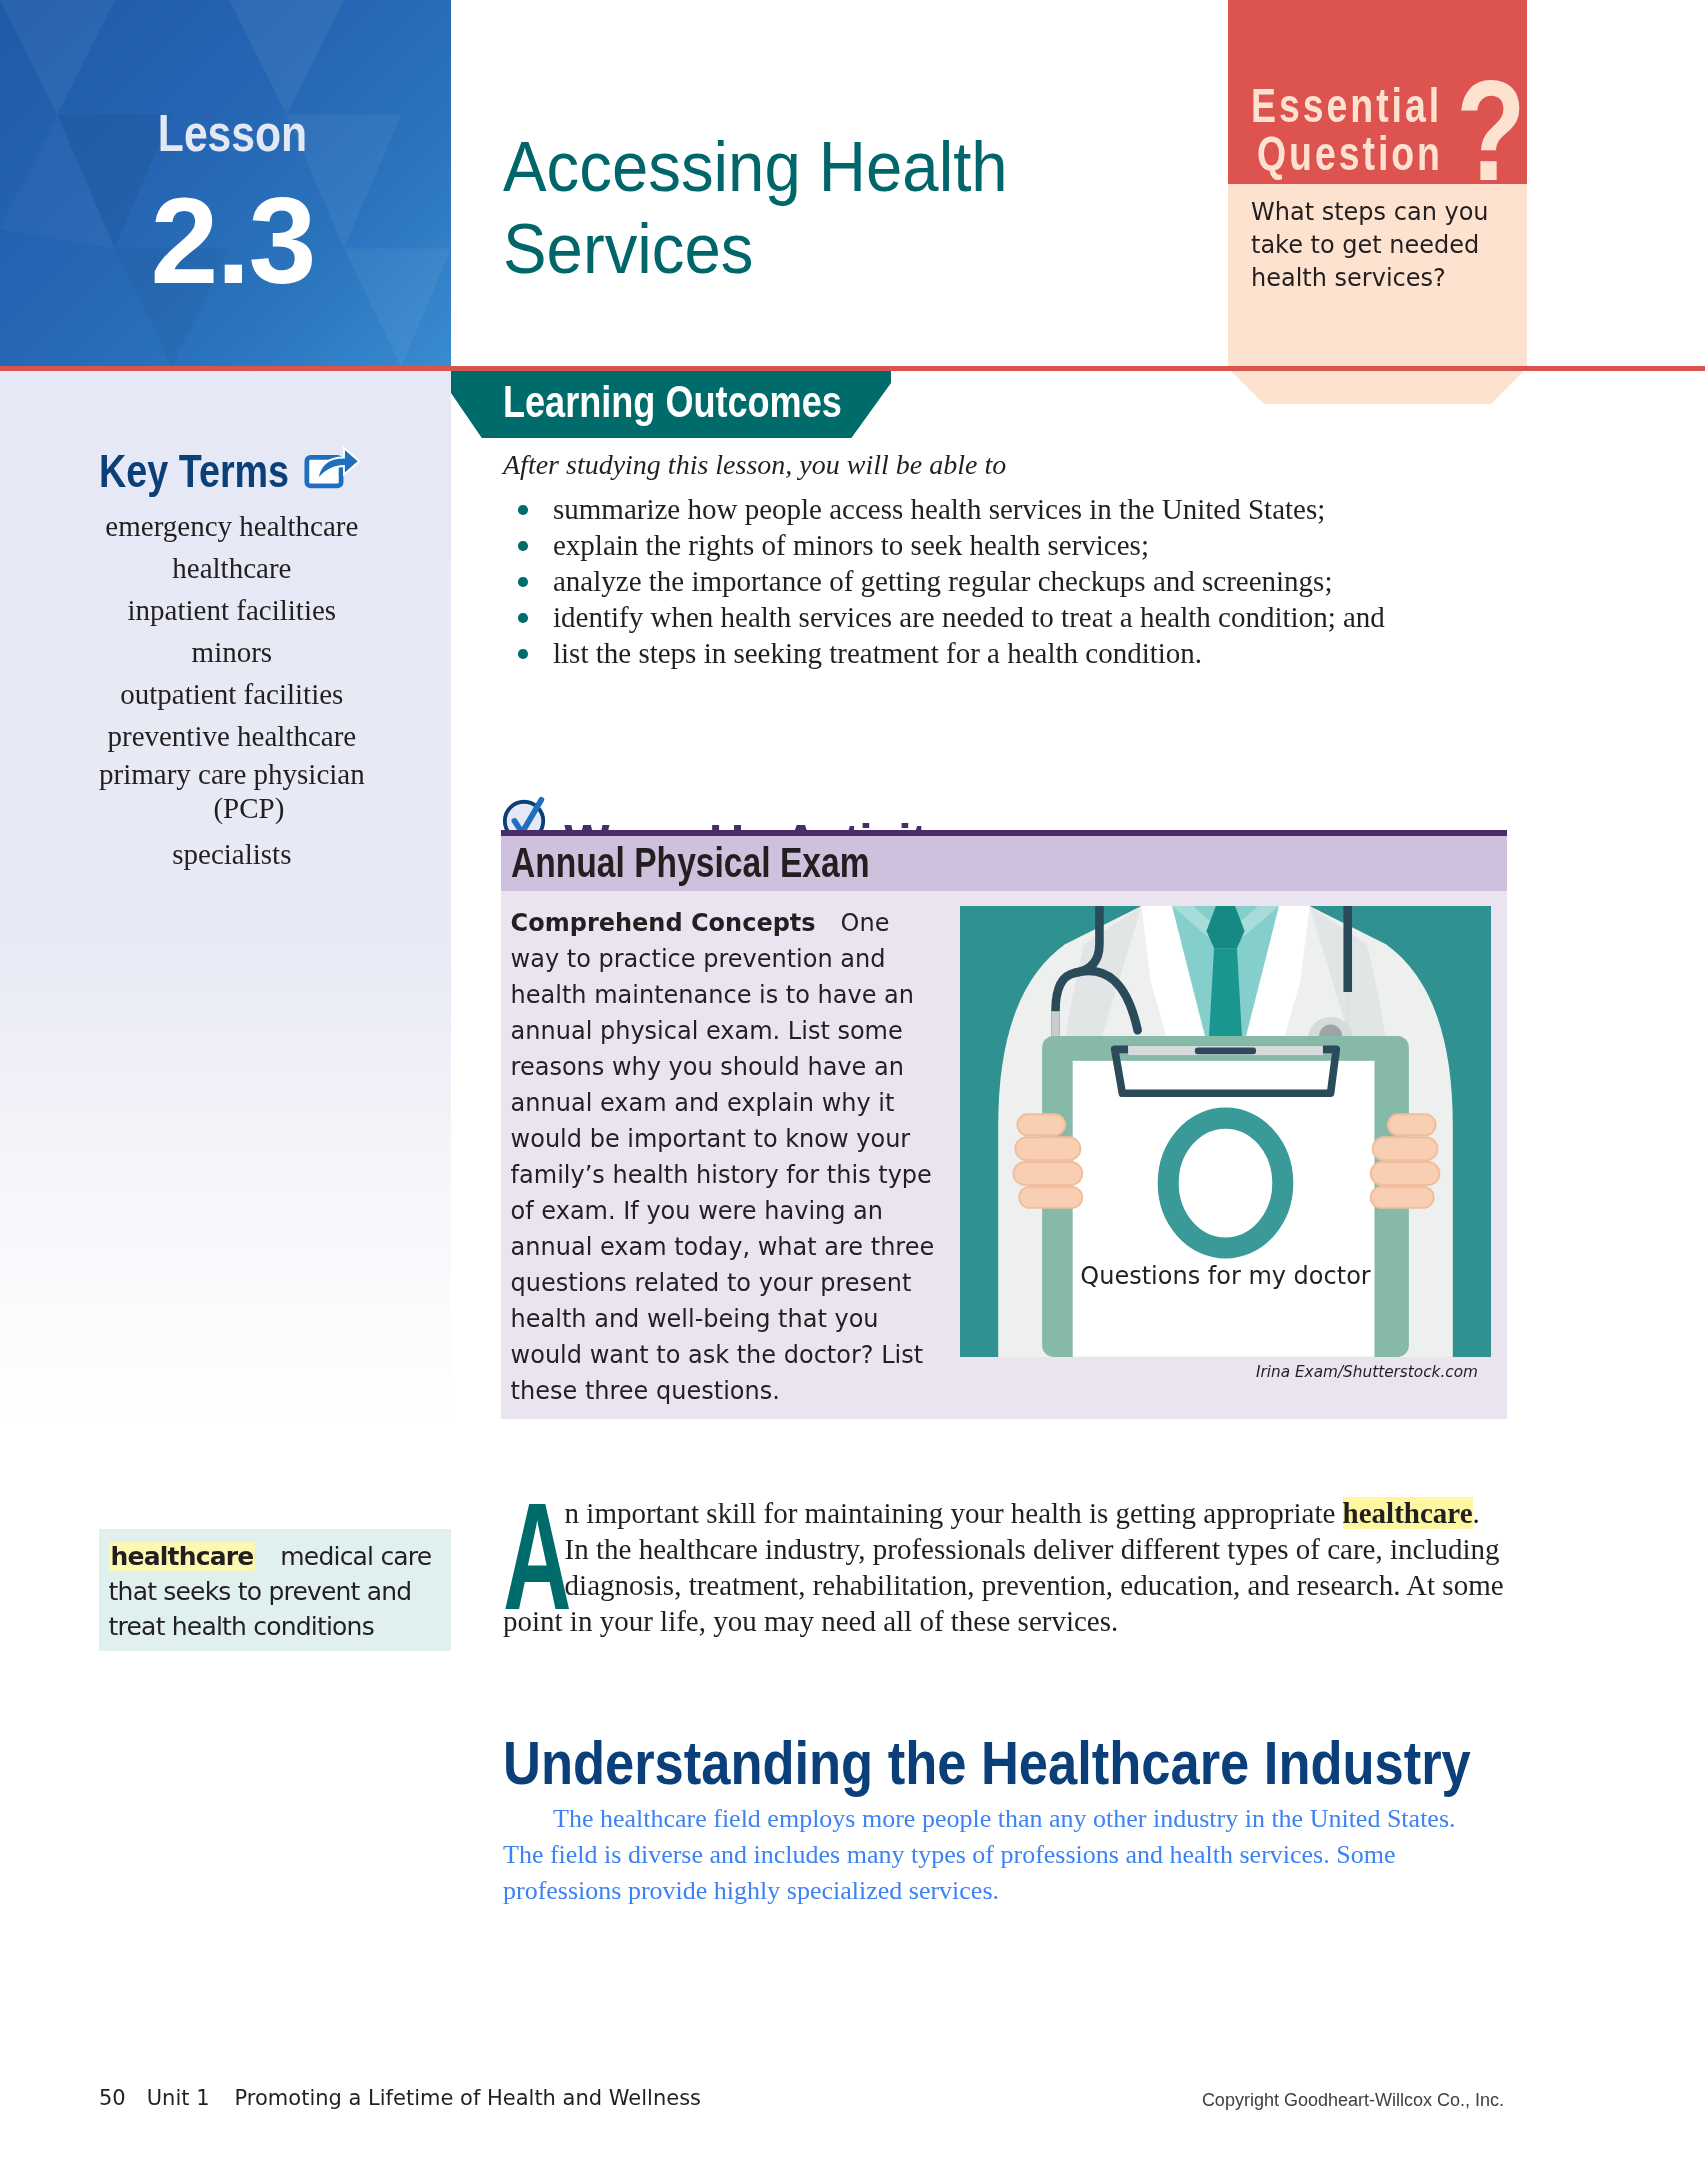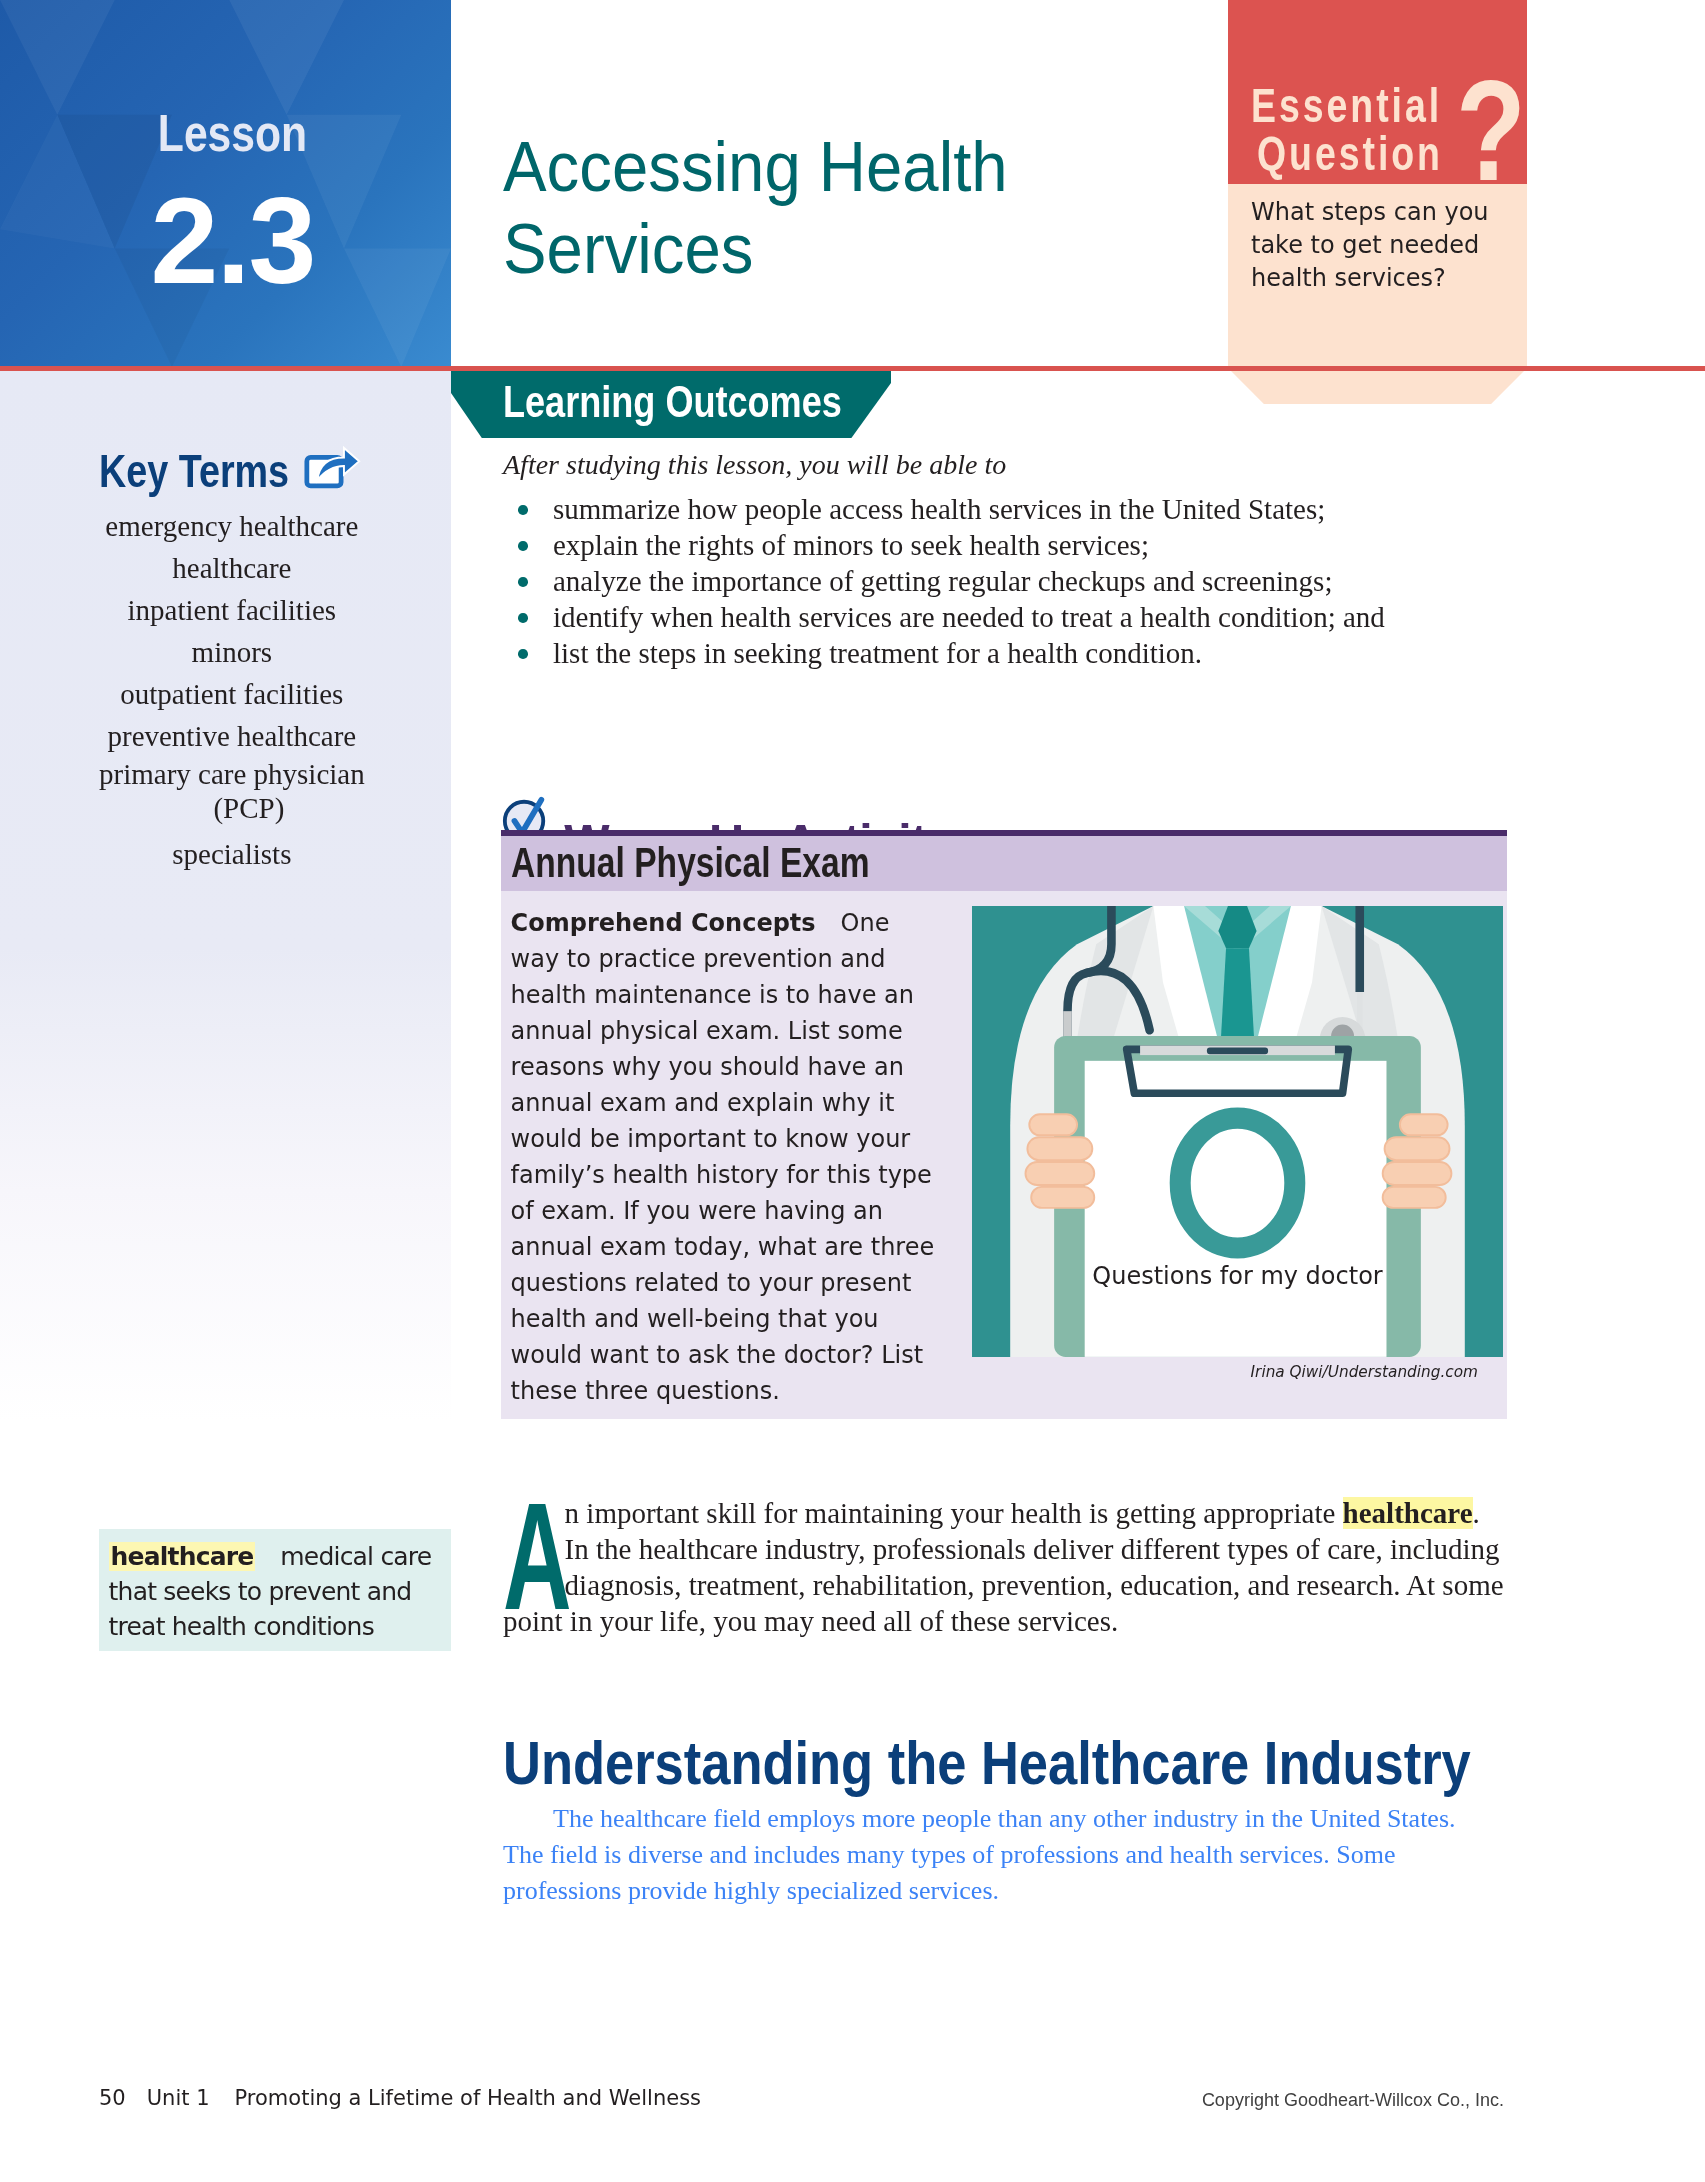--- a/index.html
+++ b/index.html
@@ -100,21 +100,21 @@
   .wu-box .head { height: 55px; background: #cfc1de; padding: 3.8px 0 0 9.6px; }
   .wu-box .head span {
     display: inline-block; font-family: "Liberation Sans", sans-serif; font-weight: bold; font-size: 42px; color: #231f20;
     transform: scaleX(0.8); transform-origin: left top; white-space: nowrap;
   }
   .wu-text {
     position: absolute; left: 9.6px; top: 75px; width: 430px;
     font-family: "DejaVu Sans", sans-serif; font-size: 24px; line-height: 36px; color: #231f20;
   }
   .wu-text b { font-weight: bold; margin-right: 25px; }
-  .wu-illus { position: absolute; left: 459px; top: 76px; width: 531px; height: 451px; background: #2f9190; overflow: hidden; margin-left: 12px; }
+  .wu-illus { position: absolute; left: 459px; top: 76px; width: 531px; height: 451px; background: #2f9190; overflow: hidden; }
   .wu-illus .caption {
     position: absolute; left: 0; width: 100%; top: 356px; text-align: center;
     font-family: "DejaVu Sans", sans-serif; font-size: 24px; color: #231f20;
   }
   .wu-credit {
     position: absolute; right: 29px; top: 533px; font-family: "DejaVu Sans", sans-serif; font-style: italic;
     font-size: 15.3px; color: #231f20;
   }
 
   
@@ -272,21 +272,21 @@
         <rect x="448" y="218" width="50" height="22" rx="11"></rect>
         <rect x="432" y="242" width="68" height="24" rx="12"></rect>
         <rect x="430" y="268" width="72" height="24" rx="12"></rect>
         <rect x="430" y="294" width="66" height="22" rx="11"></rect>
       </g>
 
       <ellipse cx="278" cy="290" rx="60" ry="68" fill="none" stroke="#399a98" stroke-width="22"></ellipse>
     </svg>
     <div class="caption">Questions for my doctor</div>
   </div>
-  <div class="wu-credit">Irina Qiwi/Understanding.com</div>
+  <div class="wu-credit">Irina Exam/Shutterstock.com</div>
 </div>
 
 <div class="gloss">
   <span class="term">healthcare</span><span>medical care that seeks to prevent and treat health conditions</span>
 </div>
 
 <div class="body-para">
   <span class="drop-cap">A</span><span>n important skill for maintaining your health is getting appropriate </span><span class="hl">healthcare</span><span>. In the healthcare industry, professionals deliver different types of care, including diagnosis, treatment, rehabilitation, prevention, education, and research. At some point in your life, you may need all of these services.</span>
 </div>
 

